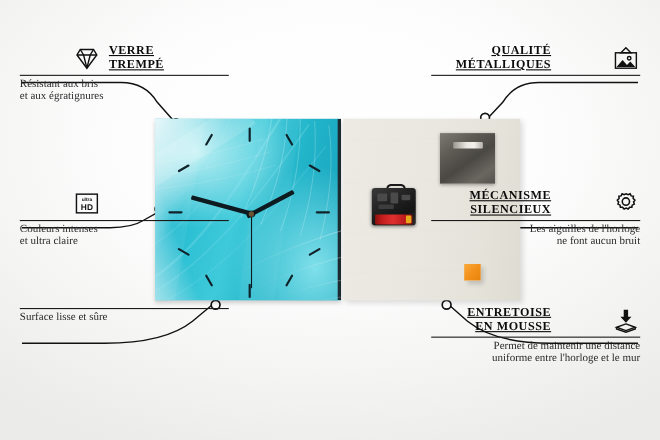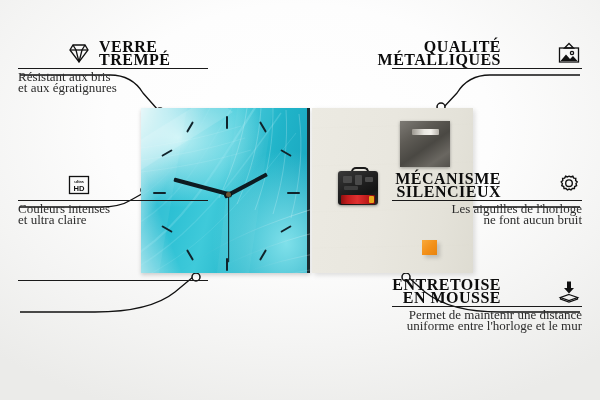--- a/index.html
+++ b/index.html
@@ -179,34 +179,35 @@
     height: 26px;
     display: flex;
     align-items: center;
     justify-content: center;
     color: #111111;
     margin-left: 48px;
   }
   .f-title {
     font-family: "Liberation Serif", serif;
     font-weight: bold;
-    font-size: 16px;
+    font-size: 11px;
     line-height: 13px;
     letter-spacing: 0.5px;
     color: #0c0c0c;
     white-space: pre-line;
+    text-decoration: underline;
   }
   .f-rule {
     height: 1px;
     background: #1a1a1a;
     margin: 2px 0 3px 0;
   }
   .f-desc {
     font-family: "Liberation Serif", serif;
-    font-size: 13px;
+    font-size: 10px;
     line-height: 10.5px;
     color: #2b2b2b;
     white-space: pre-line;
   }
 
   
   #feat-verre        { left: 18px;  top: 40px; }
   #feat-impression   { left: 18px;  top: 172px; }
   #feat-bords        { left: 18px;  top: 278px; }
   #feat-poignees     { left: 392px; top: 40px; }
@@ -359,20 +360,21 @@
         </svg>
       </span>
     </div>
     <div class="f-rule"></div>
     <div class="f-desc">Couleurs intenses
 et ultra claire</div>
   </div>
 
   <div class="feature left" id="feat-bords">
     <div class="f-rule"></div>
+    <div class="f-desc">Surface lisse et sûre</div>
   </div>
 
   <div class="feature right" id="feat-poignees">
     <div class="f-head">
       <span class="f-icon">
         <svg viewBox="0 0 24 24" width="24" height="24" fill="none" stroke="currentColor" stroke-width="1.3">
           <rect x="2.5" y="7" width="19" height="14"></rect>
           <path d="M12 2.5 L7.5 7 H16.5 Z"></path>
           <circle cx="15" cy="12" r="1.6"></circle>
           <path d="M3.5 20 L9 13.5 L13 18 L16 15 L20.5 20 Z" fill="currentColor" stroke="none"></path>

